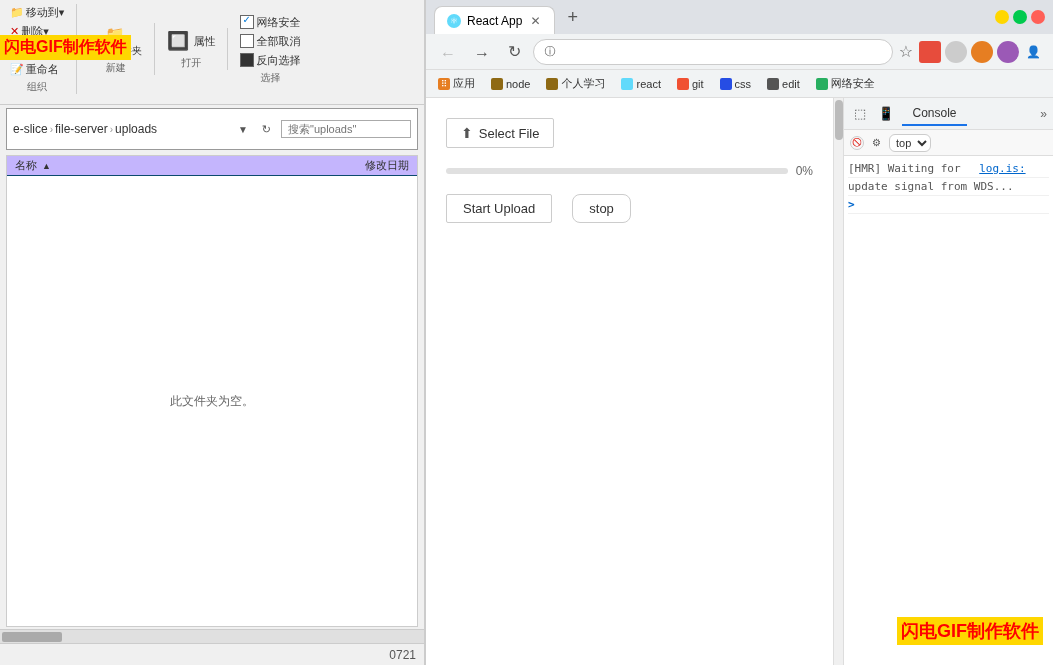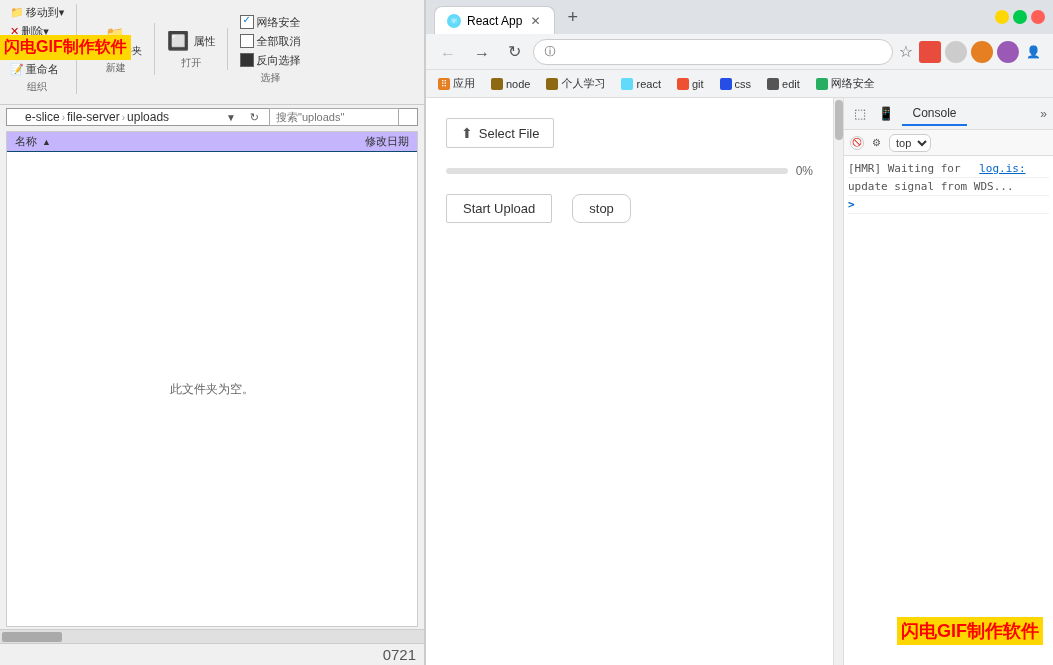--- a/index.html
+++ b/index.html
@@ -55,21 +55,21 @@
       display: flex; flex-direction: column; gap: 2px;
     }
 
     
     .chk-icon { width: 14px; height: 14px; border: 1px solid #666; display: inline-block; position: relative; background: white; }
     .chk-icon.checked::after { content: '✓'; font-size: 10px; color: #0078d7; position: absolute; top: -2px; left: 1px; }
 
     
     .address-bar {
       display: flex; align-items: center; background: white; border: 1px solid #999;
-      margin: 3px 6px; padding: 2px 18px; gap: 6px; height: 18px;
+      margin: 3px 6px; padding: 2px 6px; gap: 6px; height: 42px;
     }
     .address-path {
       display: flex; align-items: center; gap: 2px; flex: 1; font-size: 12px; color: #333;
     }
     .address-sep { color: #999; font-size: 10px; }
     .address-search {
       border: 1px solid #aaa; padding: 2px 6px; font-size: 11px; width: 130px; color: #999;
     }
 
     
@@ -90,21 +90,21 @@
     .scrollbar-h {
       height: 14px; background: #e0e0e0; border-top: 1px solid #ccc;
       display: flex; align-items: center; padding: 0 2px;
     }
     .scrollbar-thumb {
       width: 60px; height: 10px; background: #aaa; border-radius: 2px;
     }
     .bottom-indicator {
       height: 22px; background: #f0f0f0; border-top: 1px solid #ccc;
       display: flex; align-items: center; justify-content: flex-end; padding: 0 8px;
-      font-size: 15px; color: #555;
+      font-size: 12px; color: #555;
     }
 
     
     .browser-panel {
       position: absolute; left: 425px; top: 0; width: 628px; height: 665px;
       background: #f0f0f0; display: flex; flex-direction: column;
       border-left: 1px solid #ccc;
     }
 
     

